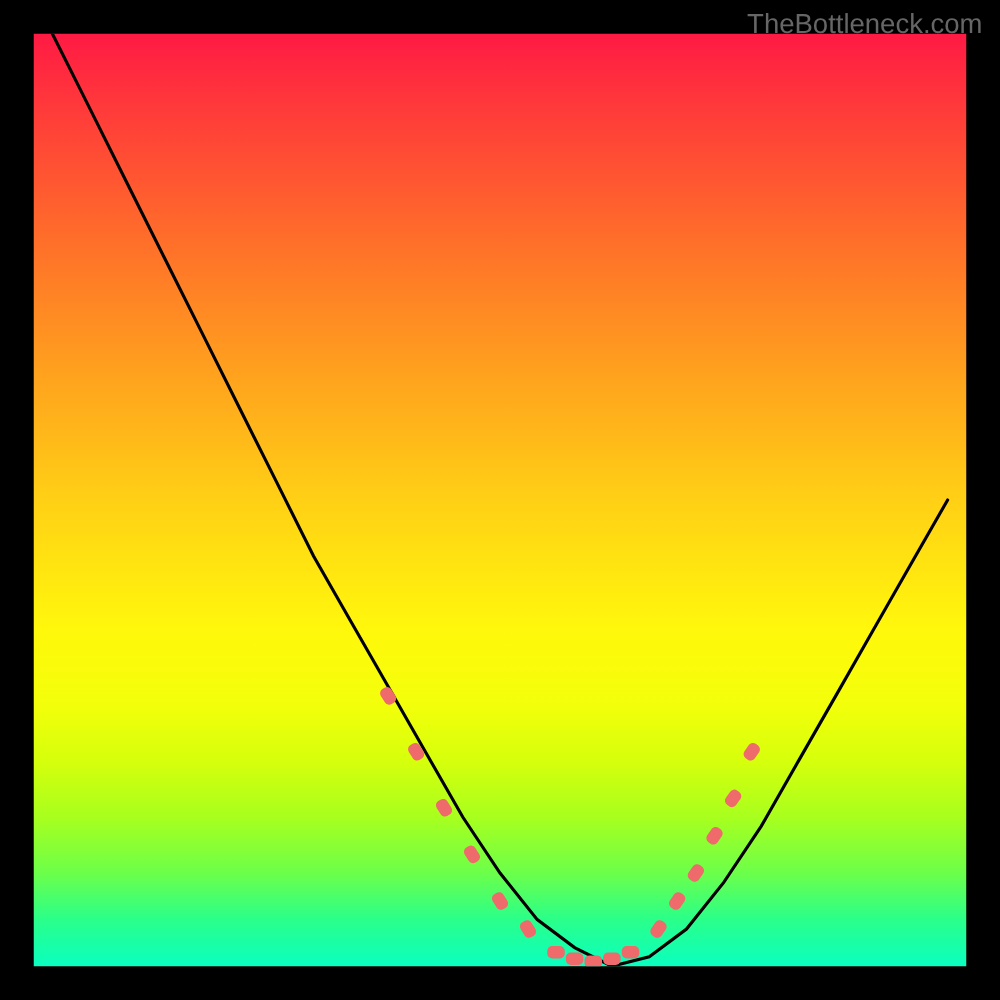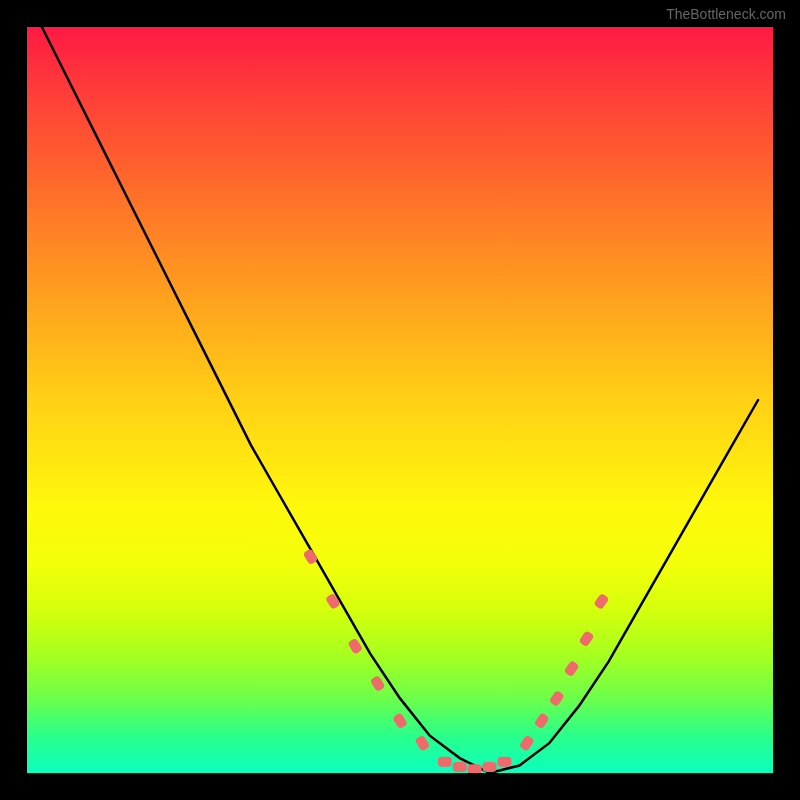--- a/index.html
+++ b/index.html
@@ -9,21 +9,21 @@
     width: 800px;
     height: 800px;
     position: relative;
     font-family: Arial, sans-serif;
   }
   .watermark {
     position: absolute;
     top: 6px;
     right: 14px;
     color: #666;
-    font-size: 14px;
+    font-size: 22px;
     font-weight: 500;
     z-index: 10;
   }
   .frame {
     position: absolute;
     top: 27px;
     left: 27px;
     width: 746px;
     height: 746px;
     background: #000;

